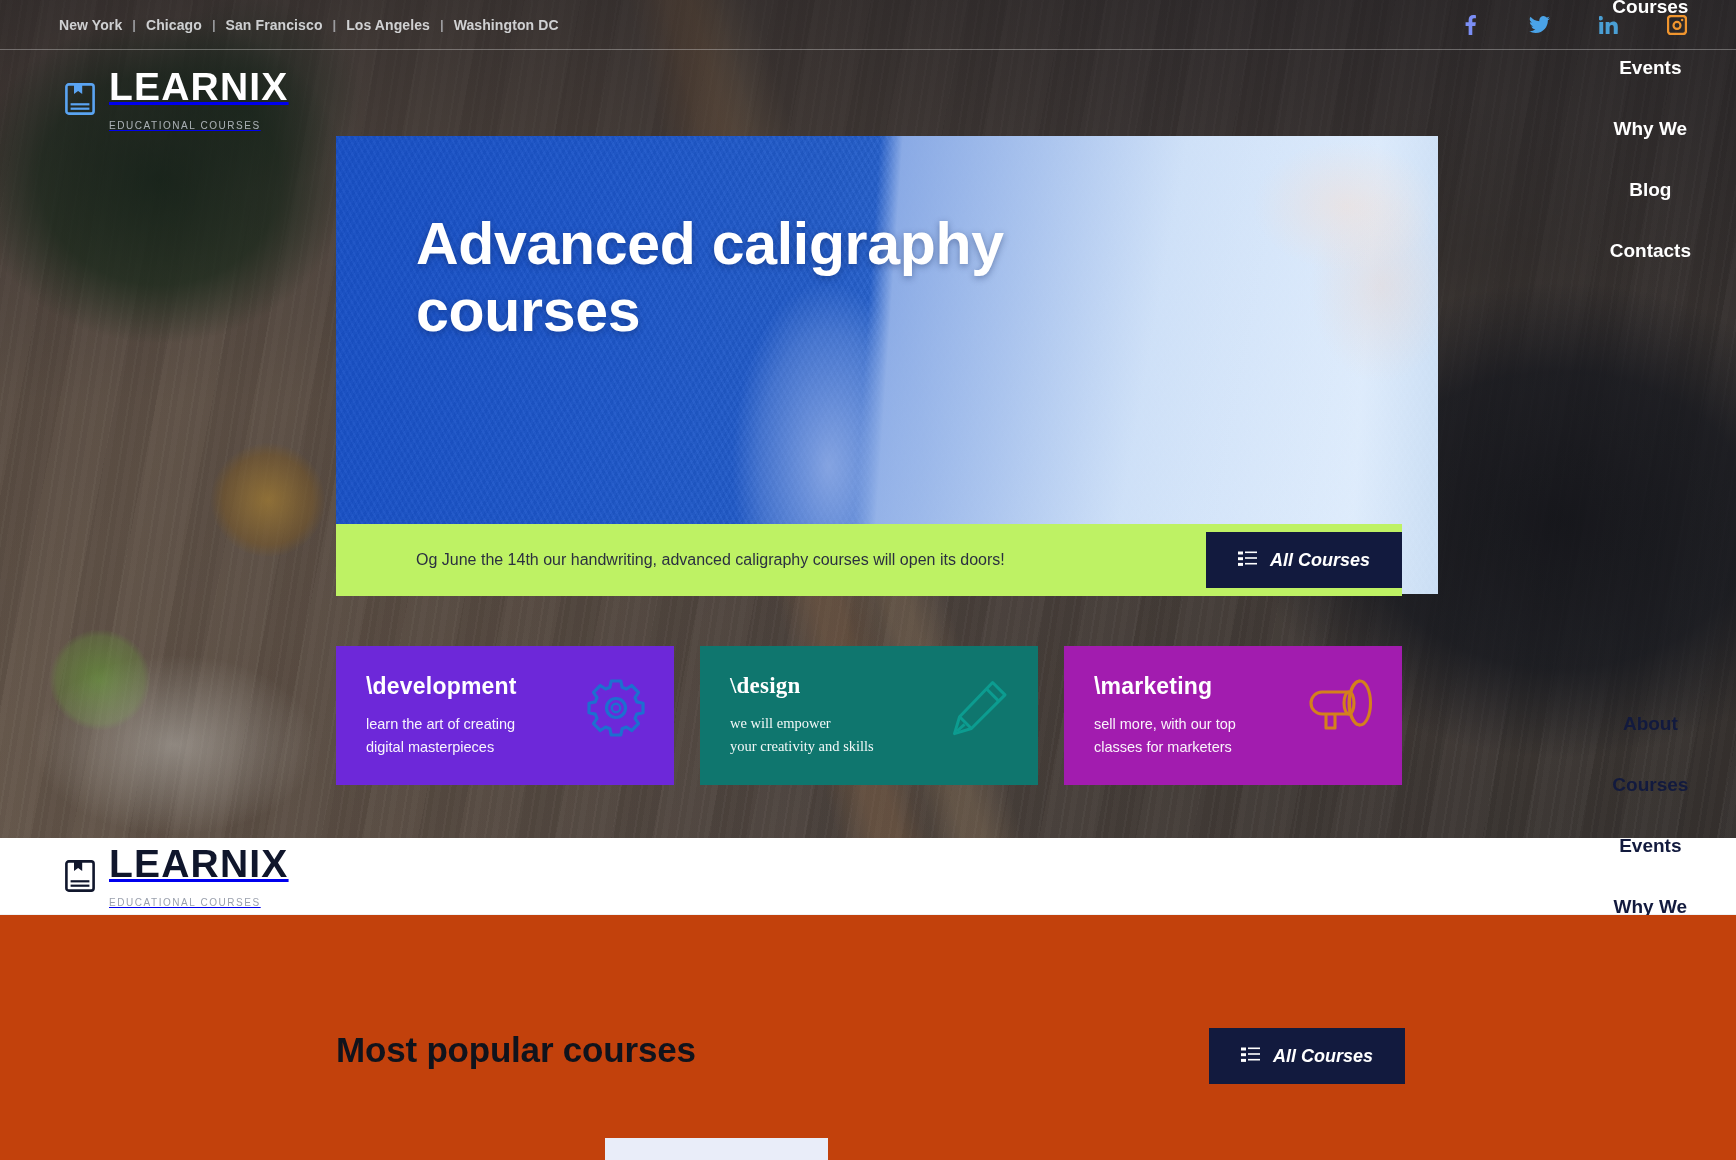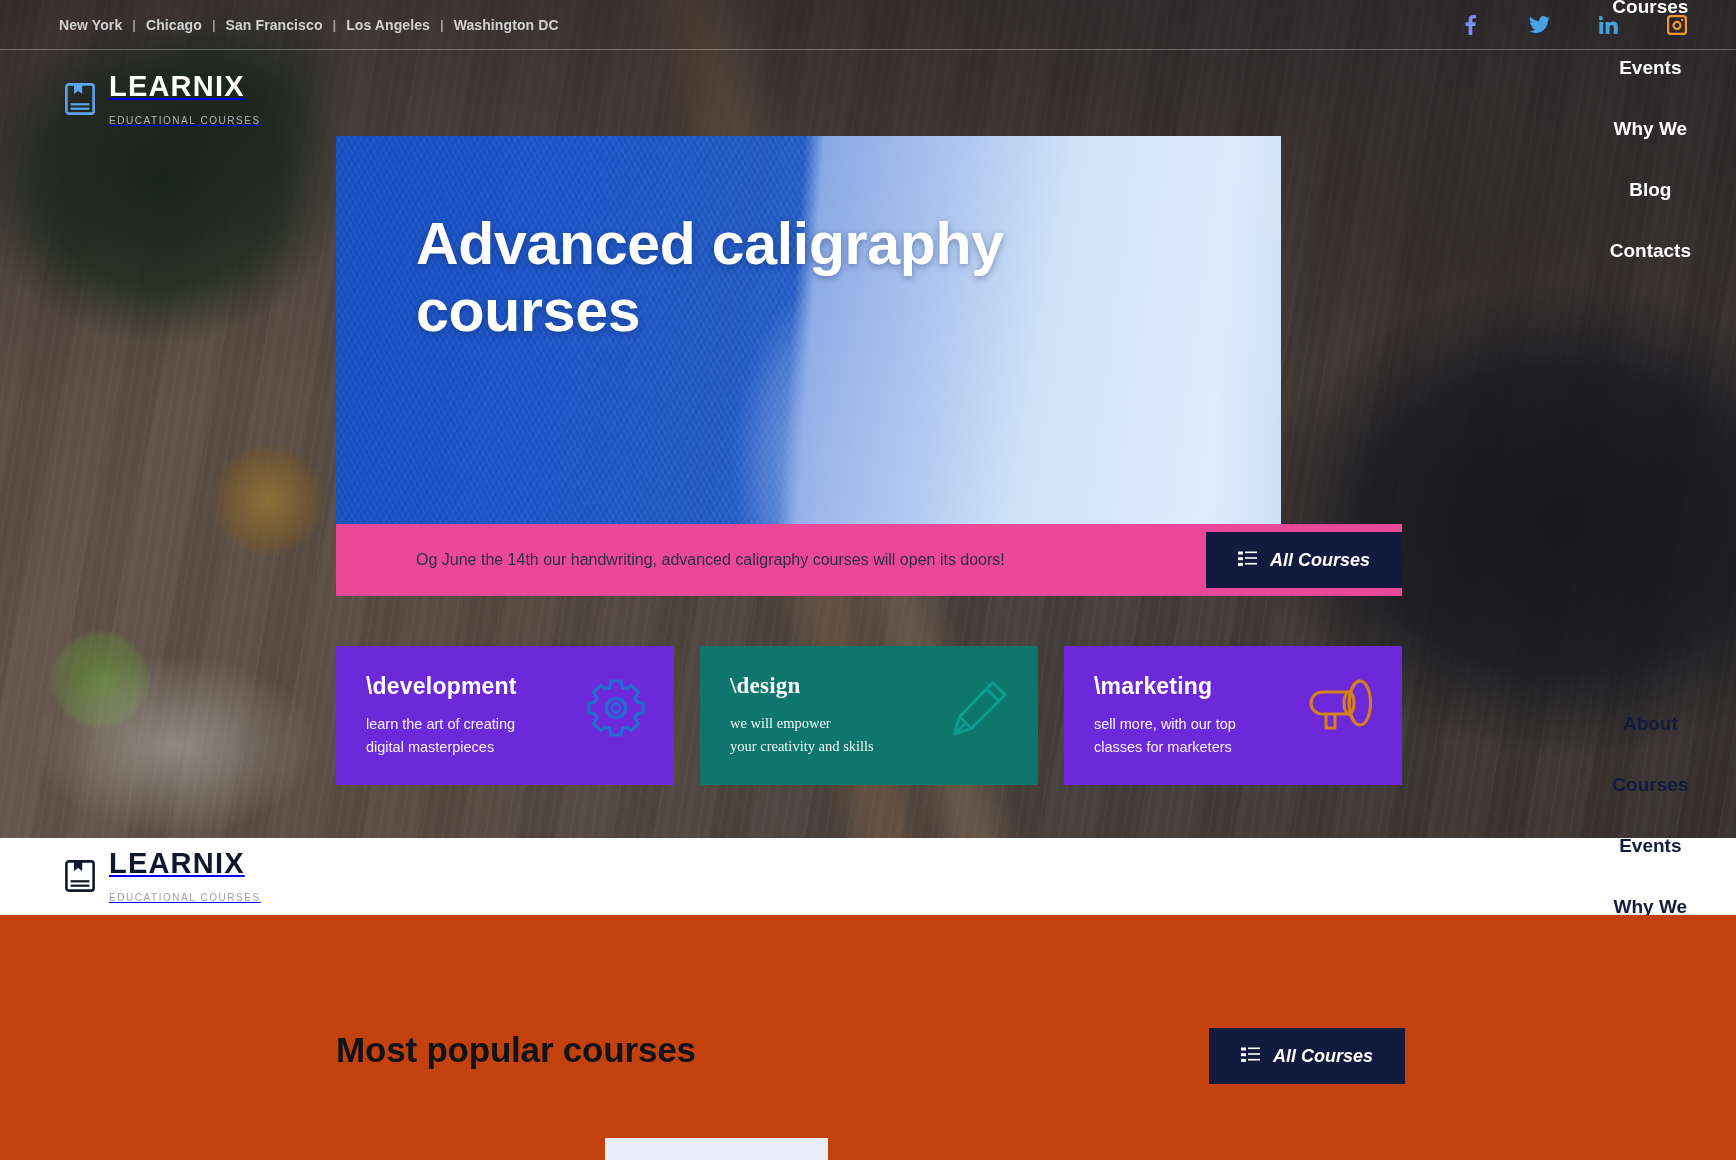--- a/index.html
+++ b/index.html
@@ -81,38 +81,38 @@
   
   .mainnav {
     position: absolute; top: 50px; left: 0; right: 0; height: 97px;
     display: flex; align-items: center;
     z-index: 5;
   }
   .brand { display: flex; align-items: center; margin-left: 65px; gap: 14px; }
   .brand-mark { width: 30px; height: 32px; }
   .brand-text { line-height: 1; }
   .brand-name {
-    color: #ffffff; font-size: 29px; font-weight: bold; letter-spacing: 1.2px;
+    color: #ffffff; font-size: 39px; font-weight: bold; letter-spacing: 1.2px;
     display: block;
   }
   .brand-sub {
     color: rgba(225,230,238,.72); font-size: 10px; letter-spacing: 1.55px;
     display: block; margin-top: 15px;
   }
   .nav-links { margin-left: auto; margin-right: 45px; display: flex; align-items: center; gap: 39px; flex-direction: column; }
   .nav-link {
     color: #ffffff; font-size: 19px; font-weight: bold; text-decoration: none;
     white-space: nowrap;
   }
 
   
   .slider {
     position: absolute;
     left: 336px; top: 136px;
-    width: 945px; height: 458px;
+    width: 1102px; height: 458px;
     z-index: 4;
     overflow: hidden;
   }
   .slide-photo {
     position: absolute; inset: 0;
     background:
       
       radial-gradient(ellipse 130px 90px at 1010px 70px, rgba(255,236,222,.70) 0%, rgba(220,190,180,0) 72%),
       radial-gradient(ellipse 95px 130px at 1045px 150px, rgba(245,220,205,.45) 0%, rgba(220,190,180,0) 75%),
       
@@ -147,21 +147,21 @@
     width: 22px; height: 32px;
     display: flex; align-items: center; justify-content: center;
     cursor: pointer;
   }
 
   
   .caption-bar {
     position: absolute;
     left: 336px; top: 524px;
     width: 1066px; height: 72px;
-    background: #ec4899;
+    background: #bef264;
     display: flex; align-items: center;
     z-index: 4;
   }
   .caption-text {
     margin-left: 80px;
     color: #2b3040; font-size: 16px;
   }
   .allcourses-btn {
     margin-left: auto;
     width: 196px; height: 56px;
@@ -193,21 +193,21 @@
     letter-spacing: .2px;
   }
   .cat-desc {
     margin-top: 13px;
     color: rgba(255,255,255,.95);
     font-size: 14.5px; line-height: 1.58;
   }
   .cat-icon { position: absolute; right: 28px; top: 32px; }
   .cat-dev { background: #6d28d9; }
   .cat-des { background: #0f766e; font-family: Liberation Serif, serif; }
-  .cat-mkt { background: #6d28d9; }
+  .cat-mkt { background: #a21caf; }
 
   
   .sticky-header {
     position: relative;
     width: 1736px; height: 77px;
     background: #ffffff;
     display: flex; align-items: center;
     border-bottom: 1px solid #f0f1f4;
   }
   .brand-dark .brand-name { color: #10162c; }

